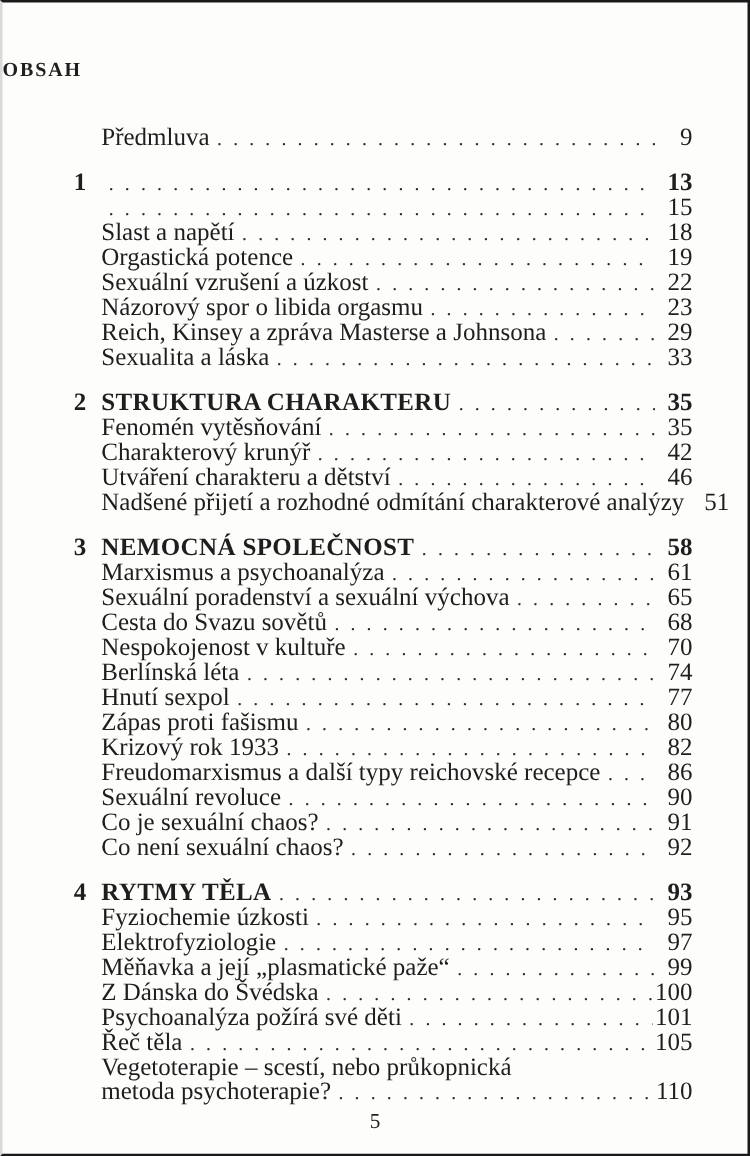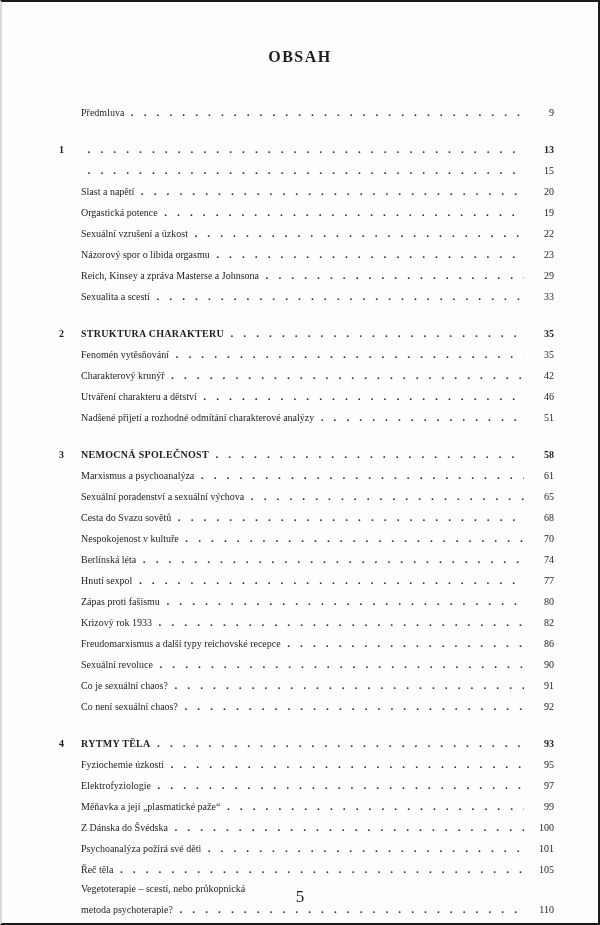--- a/index.html
+++ b/index.html
@@ -13,29 +13,29 @@
     width: 600px;
     height: 925px;
     background: #fdfdfc;
     border: 2px solid #1a1a1a;
     border-left-color: #d9d9d9;
     font-family: "Liberation Serif", "DejaVu Serif", serif;
     color: #1e1e1e;
     overflow: hidden;
   }
   .toc-title {
-    text-align: center;
+    text-align: left;
     font-weight: bold;
     font-size: 16px;
     letter-spacing: 1.5px;
     margin-top: 46px;
   }
   .toc {
     margin: 35px 44px 0 57px;
-    font-size: 10px;
+    font-size: 20px;
   }
   .row {
     display: flex;
     align-items: baseline;
     line-height: 19px;
     white-space: nowrap;
   }
   .num {
     display: inline-block;
     width: 22px;
@@ -92,21 +92,21 @@
         </div>
         <div class="row">
           <span class="num"></span>
           <span class="leader"></span>
           <span class="pg">15</span>
         </div>
         <div class="row">
           <span class="num"></span>
           <span class="label">Slast a napětí</span>
           <span class="leader"></span>
-          <span class="pg">20</span>
+          <span class="pg">18</span>
         </div>
         <div class="row">
           <span class="num"></span>
           <span class="label">Orgastická potence</span>
           <span class="leader"></span>
           <span class="pg">19</span>
         </div>
         <div class="row">
           <span class="num"></span>
           <span class="label">Sexuální vzrušení a úzkost</span>
@@ -120,21 +120,21 @@
           <span class="pg">23</span>
         </div>
         <div class="row">
           <span class="num"></span>
           <span class="label">Reich, Kinsey a zpráva Masterse a Johnsona</span>
           <span class="leader"></span>
           <span class="pg">29</span>
         </div>
         <div class="row">
           <span class="num"></span>
-          <span class="label">Sexualita a scestí</span>
+          <span class="label">Sexualita a láska</span>
           <span class="leader"></span>
           <span class="pg">33</span>
         </div>
       </div>
       <div class="chapter-block">
         <div class="row chapter-row">
           <span class="num">2</span>
           <span class="label">STRUKTURA CHARAKTERU</span>
           <span class="leader"></span>
           <span class="pg">35</span>

